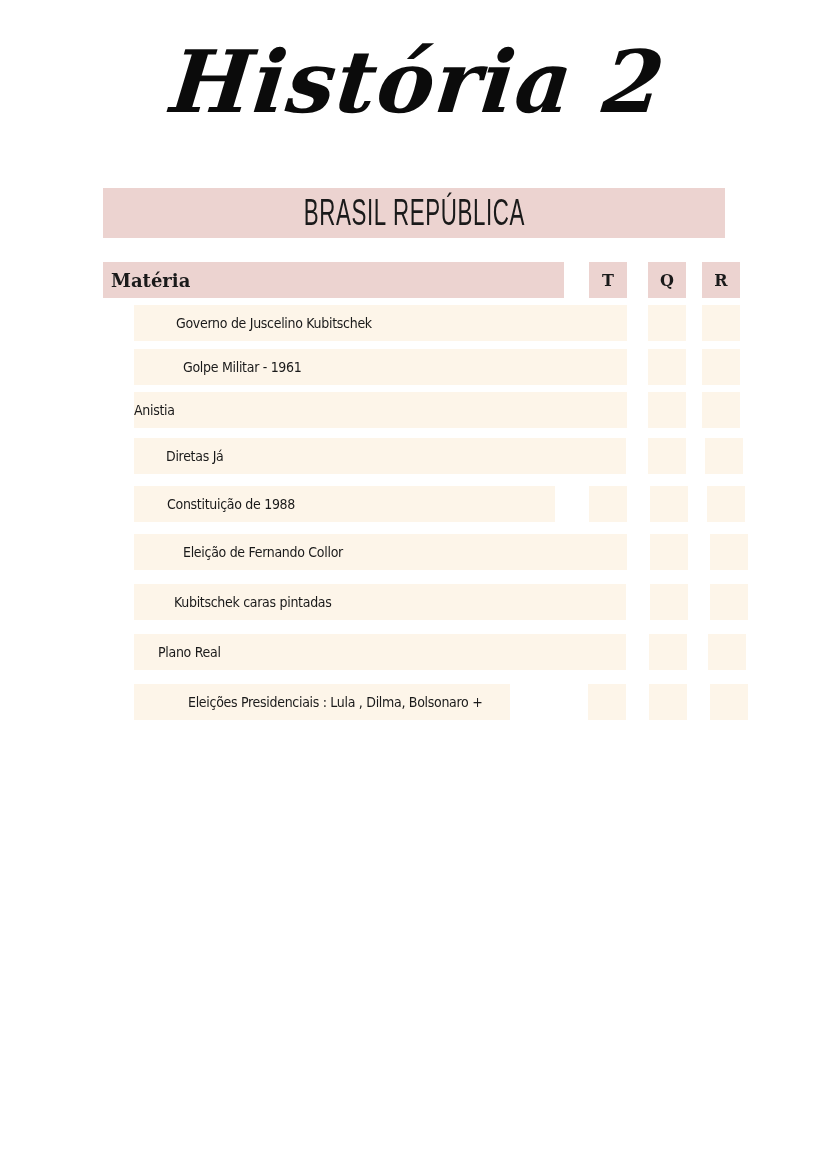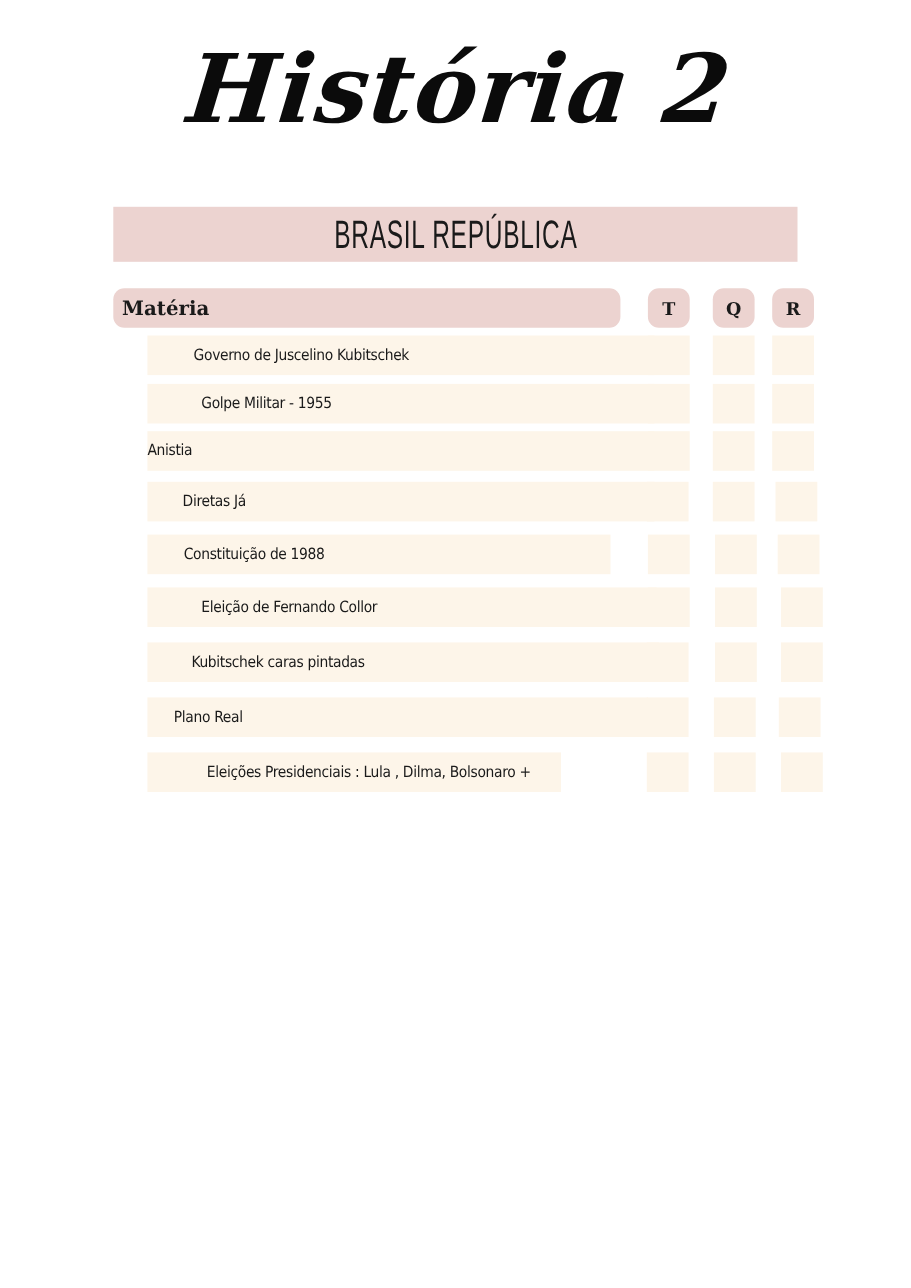--- a/index.html
+++ b/index.html
@@ -53,21 +53,20 @@
     .header-cell {
       position: absolute;
       top: 262px;
       height: 36px;
       background: #ecd3d0;
       display: flex;
       align-items: center;
       font-family: "DejaVu Serif", serif;
       font-weight: bold;
       color: #1a1a1a;
-      border-radius: 10px;
     }
     .header-materia {
       left: 103px;
       width: 461px;
       padding-left: 8px;
       box-sizing: border-box;
       font-size: 18px;
     }
     .header-small {
       width: 38px;
@@ -116,21 +115,21 @@
 <div class="header-cell header-small" style="left:702px;">R</div>
 
 <div class="row" style="top:305px;">
   <div class="topic" style="width:461px;padding-left:42px;">Governo de Juscelino Kubitschek</div>
   <div class="box" style="left:589px;"></div>
   <div class="box" style="left:648px;"></div>
   <div class="box" style="left:702px;"></div>
 </div>
 
 <div class="row" style="top:349px;">
-  <div class="topic" style="width:461px;padding-left:49px;">Golpe Militar - 1955</div>
+  <div class="topic" style="width:461px;padding-left:49px;">Golpe Militar - 1961</div>
   <div class="box" style="left:589px;"></div>
   <div class="box" style="left:648px;"></div>
   <div class="box" style="left:702px;"></div>
 </div>
 
 <div class="row" style="top:392px;">
   <div class="topic" style="width:461px;">Anistia</div>
   <div class="box" style="left:589px;"></div>
   <div class="box" style="left:648px;"></div>
   <div class="box" style="left:702px;"></div>

